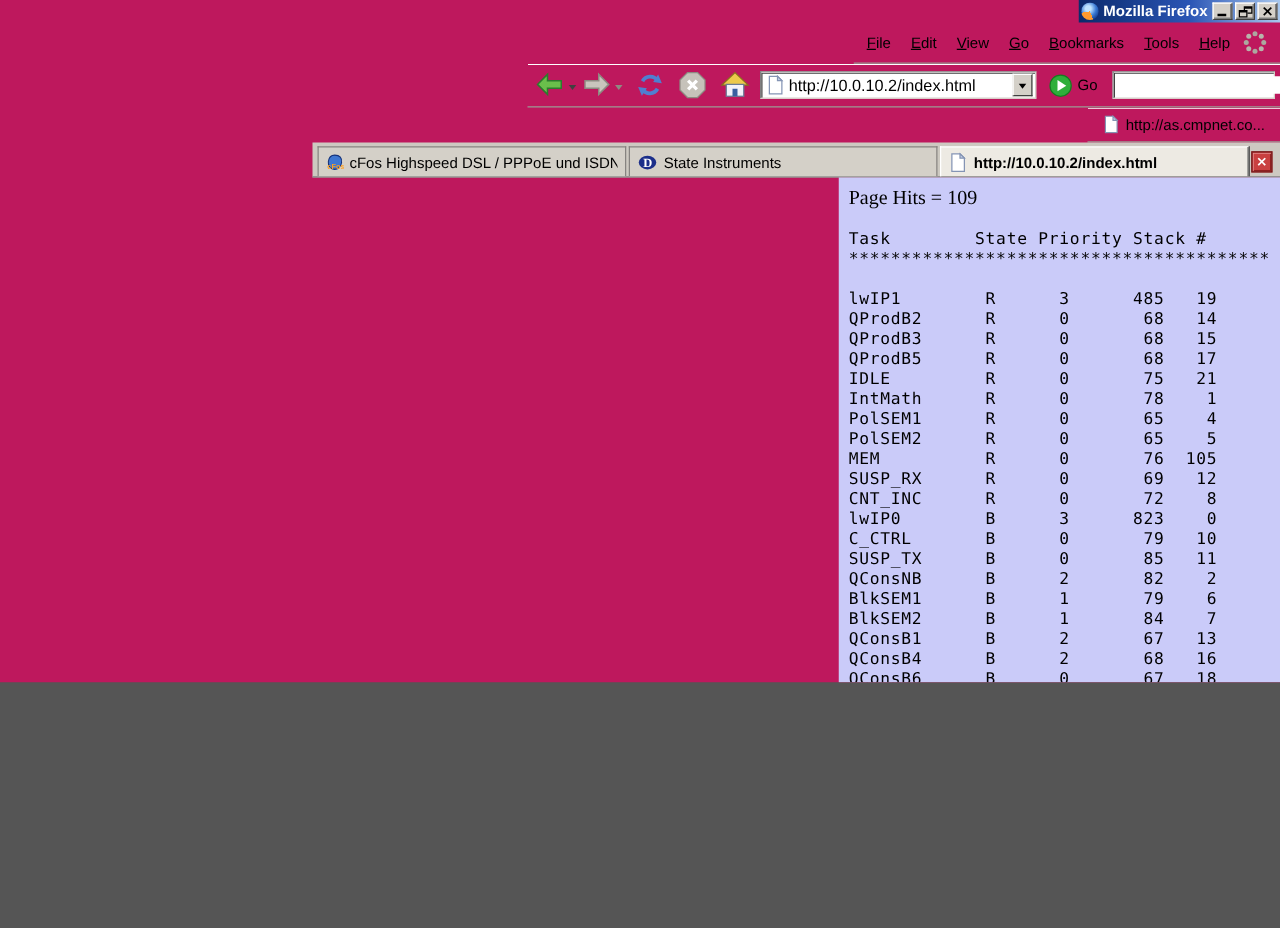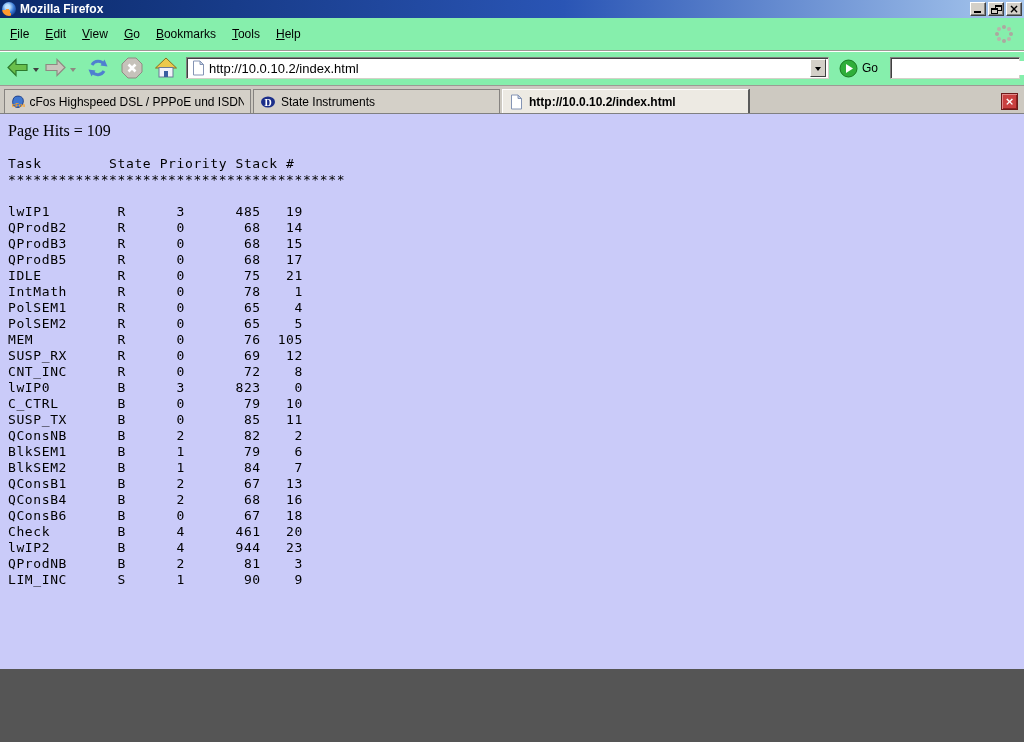--- a/index.html
+++ b/index.html
@@ -1,23 +1,24 @@
 <!DOCTYPE html>
 <html><head>
 <meta charset="utf-8">
 <style>
   html,body{margin:0;padding:0;background:#555;}
   *{box-sizing:border-box;}
   .window{
-    width:1024px;height:669px;
+    width:1024px;height:546px;
     display:flex;flex-direction:column;
-    background:#86efac;
+    background:#be185d;
     font-family:"Liberation Sans",sans-serif;
     font-size:12px;color:#000;
     overflow:hidden;
+    align-items:flex-end;
   }
   
   .titlebar{
     height:18px;flex:0 0 18px;
     background:linear-gradient(90deg,#0b2a6b 0%,#2a55b5 55%,#a8c8ee 100%);
     color:#fff;font-weight:bold;font-size:12px;
     display:flex;align-items:center;gap:4px;padding:0 2px;
   }
   .fficon{
     width:14px;height:14px;border-radius:50%;
@@ -215,20 +216,29 @@
     <span class="searchbox">
       <svg width="16" height="17" viewBox="0 0 16 17">
         <text x="1" y="13" font-family="Liberation Serif, serif" font-size="15" font-weight="bold" fill="#3a5fcd">G</text>
         <rect x="10" y="6" width="2.5" height="2.5" fill="#cc2b2b"></rect>
         <polygon points="10,15 16,15 13,11" transform="translate(-1,1)" fill="#000"></polygon>
       </svg>
       <input value="" style="">
     </span>
   </div>
 
+  <div class="bookmarksbar">
+    <span class="bookmark-item">
+      <svg width="14" height="15" viewBox="0 0 15 16">
+        <path d="M2.5 1 H9 L12.5 4.5 V15 H2.5 Z" fill="#fff" stroke="#8494b4"></path>
+        <path d="M9 1 V4.5 H12.5 Z" fill="#c9d4ea" stroke="#8494b4"></path>
+      </svg>
+      <span>http://as.cmpnet.co...</span>
+    </span>
+  </div>
 
   <div class="tabbar">
     <div class="tab">
       <svg width="16" height="16" viewBox="0 0 16 16">
         <path d="M8 1 C13 1 15 4 14.5 8 C14 12 11 14.5 8 14.5 C4 14.5 1.5 11 2 7 C2.5 3 4.5 1 8 1 Z" fill="#3f77d0" stroke="#17337a"></path>
         <text x="1" y="14" font-family="Liberation Sans, sans-serif" font-size="7" font-weight="bold" fill="#ffa01e">cFos</text>
       </svg>
       <span class="tab-label">cFos Highspeed DSL / PPPoE und ISDN CAP...</span>
     </div>
     <div class="tab">

